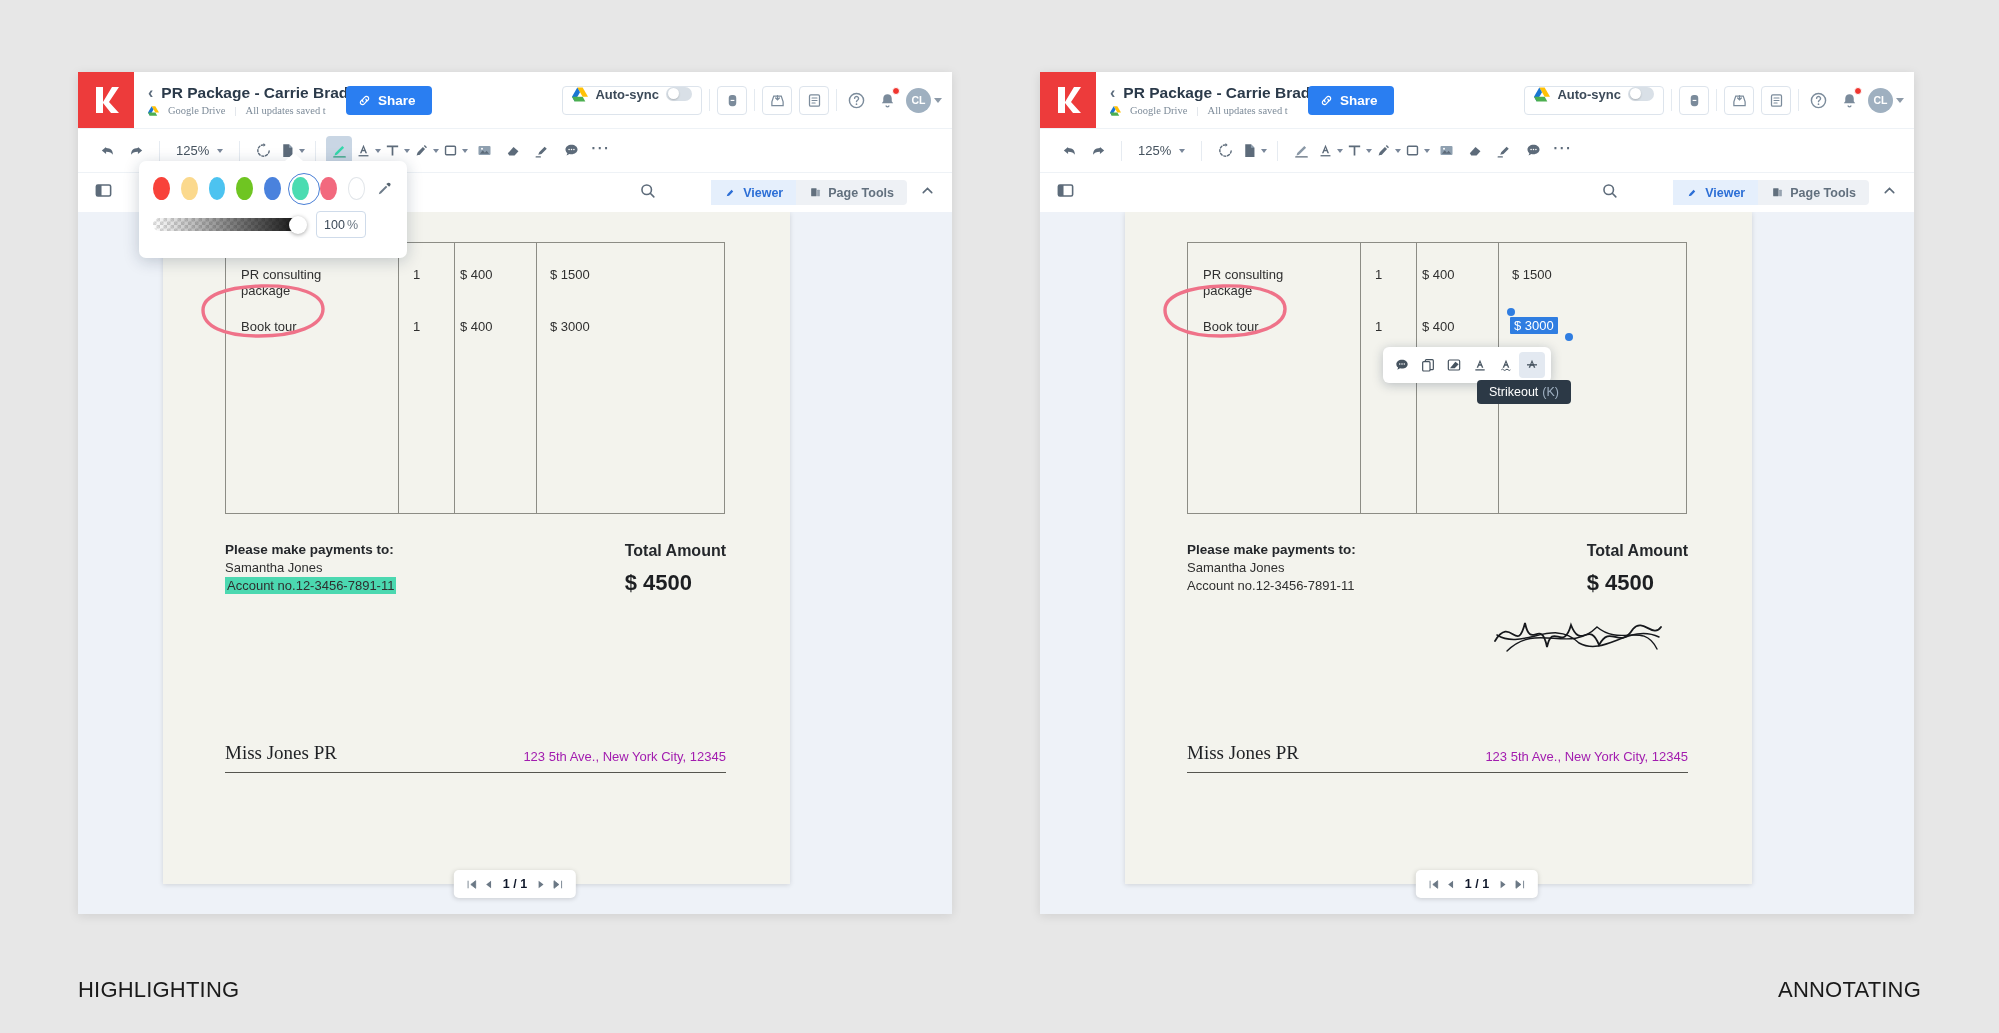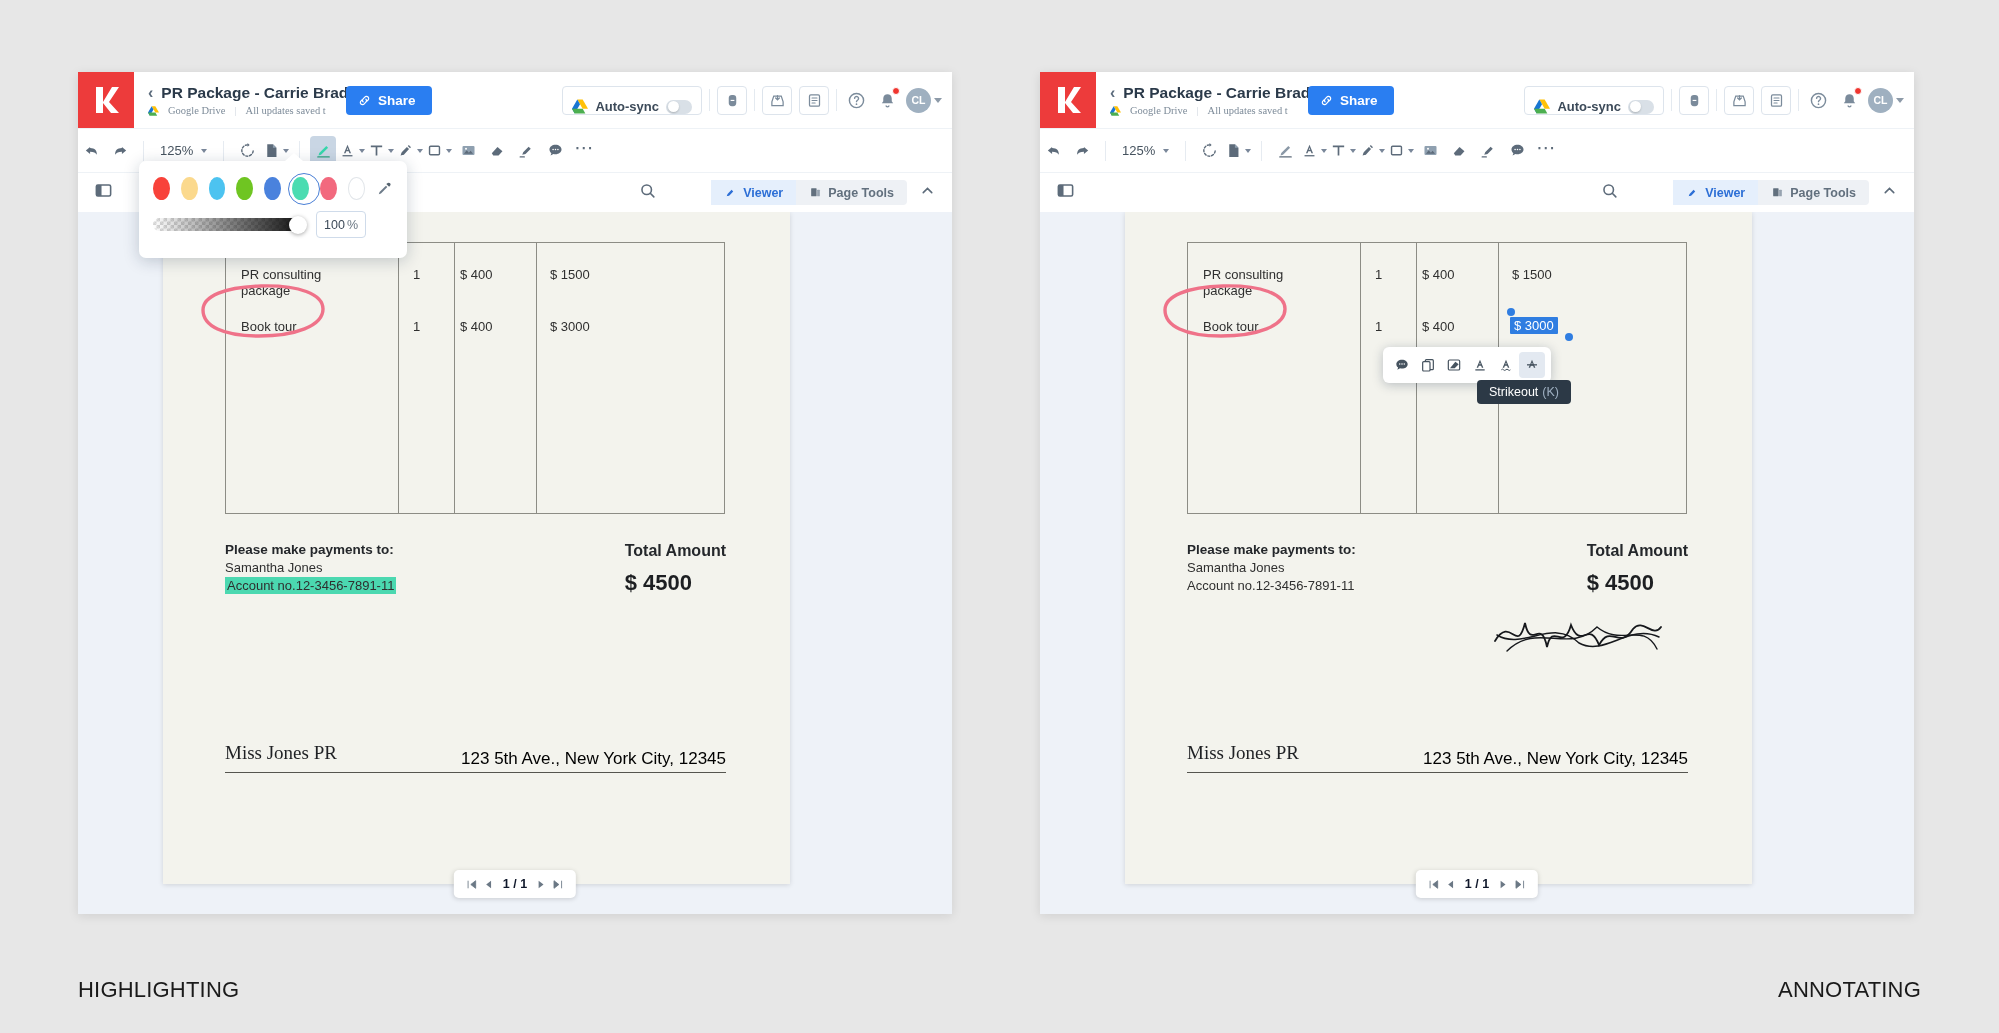--- a/index.html
+++ b/index.html
@@ -46,21 +46,21 @@
     display: flex; align-items: center; gap: 7px;
     font-size: 13.5px; font-weight: 700; cursor: pointer; z-index: 5;
   }
   .share-btn svg { width: 13px; height: 13px; }
 
   .hdr-right {
     position: absolute; right: 10px; top: 0; height: 56px;
     display: flex; align-items: center; gap: 7px;
   }
   .autosync {
-    display: flex; align-items: flex-end; gap: 7px;
+    display: flex; align-items: flex-start; gap: 7px;
     height: 29px; padding: 0 9px;
     border: 1px solid #dde4ec; border-radius: 4px; background: #fff;
     font-size: 13px; color: #3c4a59; font-weight: 600; cursor: pointer;
   }
   .autosync .gdrive { width: 16px; height: 15px; }
   .toggle {
     width: 26px; height: 14px; border-radius: 8px; background: #d9e0e7; position: relative; flex: none;
   }
   .toggle::after {
     content: ""; position: absolute; left: 1.5px; top: 1.5px;
@@ -83,21 +83,21 @@
   .avatar {
     width: 25px; height: 25px; border-radius: 50%; background: #9fb0c0;
     color: #fff; font-size: 10.5px; font-weight: 700;
     display: flex; align-items: center; justify-content: center;
   }
   .caret { width: 0; height: 0; border-left: 4px solid transparent; border-right: 4px solid transparent; border-top: 5px solid #8d9aa8; }
 
   
   .toolbar {
     height: 44px; background: #fff; border-top: 1px solid #eef2f6;
-    display: flex; align-items: center; padding-left: 0; gap: 3px;
+    display: flex; align-items: center; padding-left: 16px; gap: 3px;
   }
   .tb { height: 30px; min-width: 26px; display: flex; align-items: center; justify-content: center; border-radius: 4px; cursor: pointer; color: #5d6b7a; }
   .tb svg { width: 17px; height: 17px; }
   .tb.zoom { font-size: 13px; color: #46535f; gap: 5px; padding: 0 6px; font-weight: 500; }
   .tb.active { background: #c9d6e4; }
   .tcaret { width: 0; height: 0; border-left: 3.5px solid transparent; border-right: 3.5px solid transparent; border-top: 4.5px solid #79879a; margin-left: 3px; }
   .tdiv { width: 1px; height: 20px; background: #e6ebf1; margin: 0 7px; }
   .tb.dots { font-size: 19px; letter-spacing: 1px; color: #5d6b7a; padding-bottom: 7px; }
 
   
@@ -136,21 +136,21 @@
   .payblock { position: absolute; left: 62px; top: 330px; }
   .pay-h { font-size: 13.5px; font-weight: 700; color: #24272b; }
   .pay-l { font-size: 13px; color: #2f2f2f; margin-top: 3px; }
   .hl { background: #4bd8b0; padding: 1px 2px; }
   .totalblock { position: absolute; right: 64px; top: 330px; text-align: left; }
   .total-h { font-size: 16px; font-weight: 700; color: #24272b; }
   .total-v { font-size: 22px; font-weight: 700; color: #1d1f22; margin-top: 10px; }
 
   .footer-rule { position: absolute; left: 62px; right: 64px; top: 560px; height: 1px; background: #55554f; }
   .brand { position: absolute; left: 62px; top: 530px; font-family: "Liberation Serif", serif; font-size: 19px; color: #1f2124; }
-  .addr  { position: absolute; right: 64px; top: 537px; font-size: 17px; color: #000000; text-align: center; }
+  .addr  { position: absolute; right: 64px; top: 537px; font-size: 13px; color: #a21caf; text-align: center; }
 
   .circle-ann { position: absolute; left: 36px; top: 70px; width: 130px; height: 58px; pointer-events: none; }
 
   .pager {
     position: absolute; left: 50%; transform: translateX(-50%); bottom: 16px;
     display: flex; align-items: center; gap: 4px;
     background: #fff; border-radius: 5px; padding: 7px 11px;
     box-shadow: 0 1px 5px rgba(0,0,0,.16); font-size: 12.5px; color: #0f172a;
   }
   .pager svg { width: 13px; height: 13px; cursor: pointer; }

